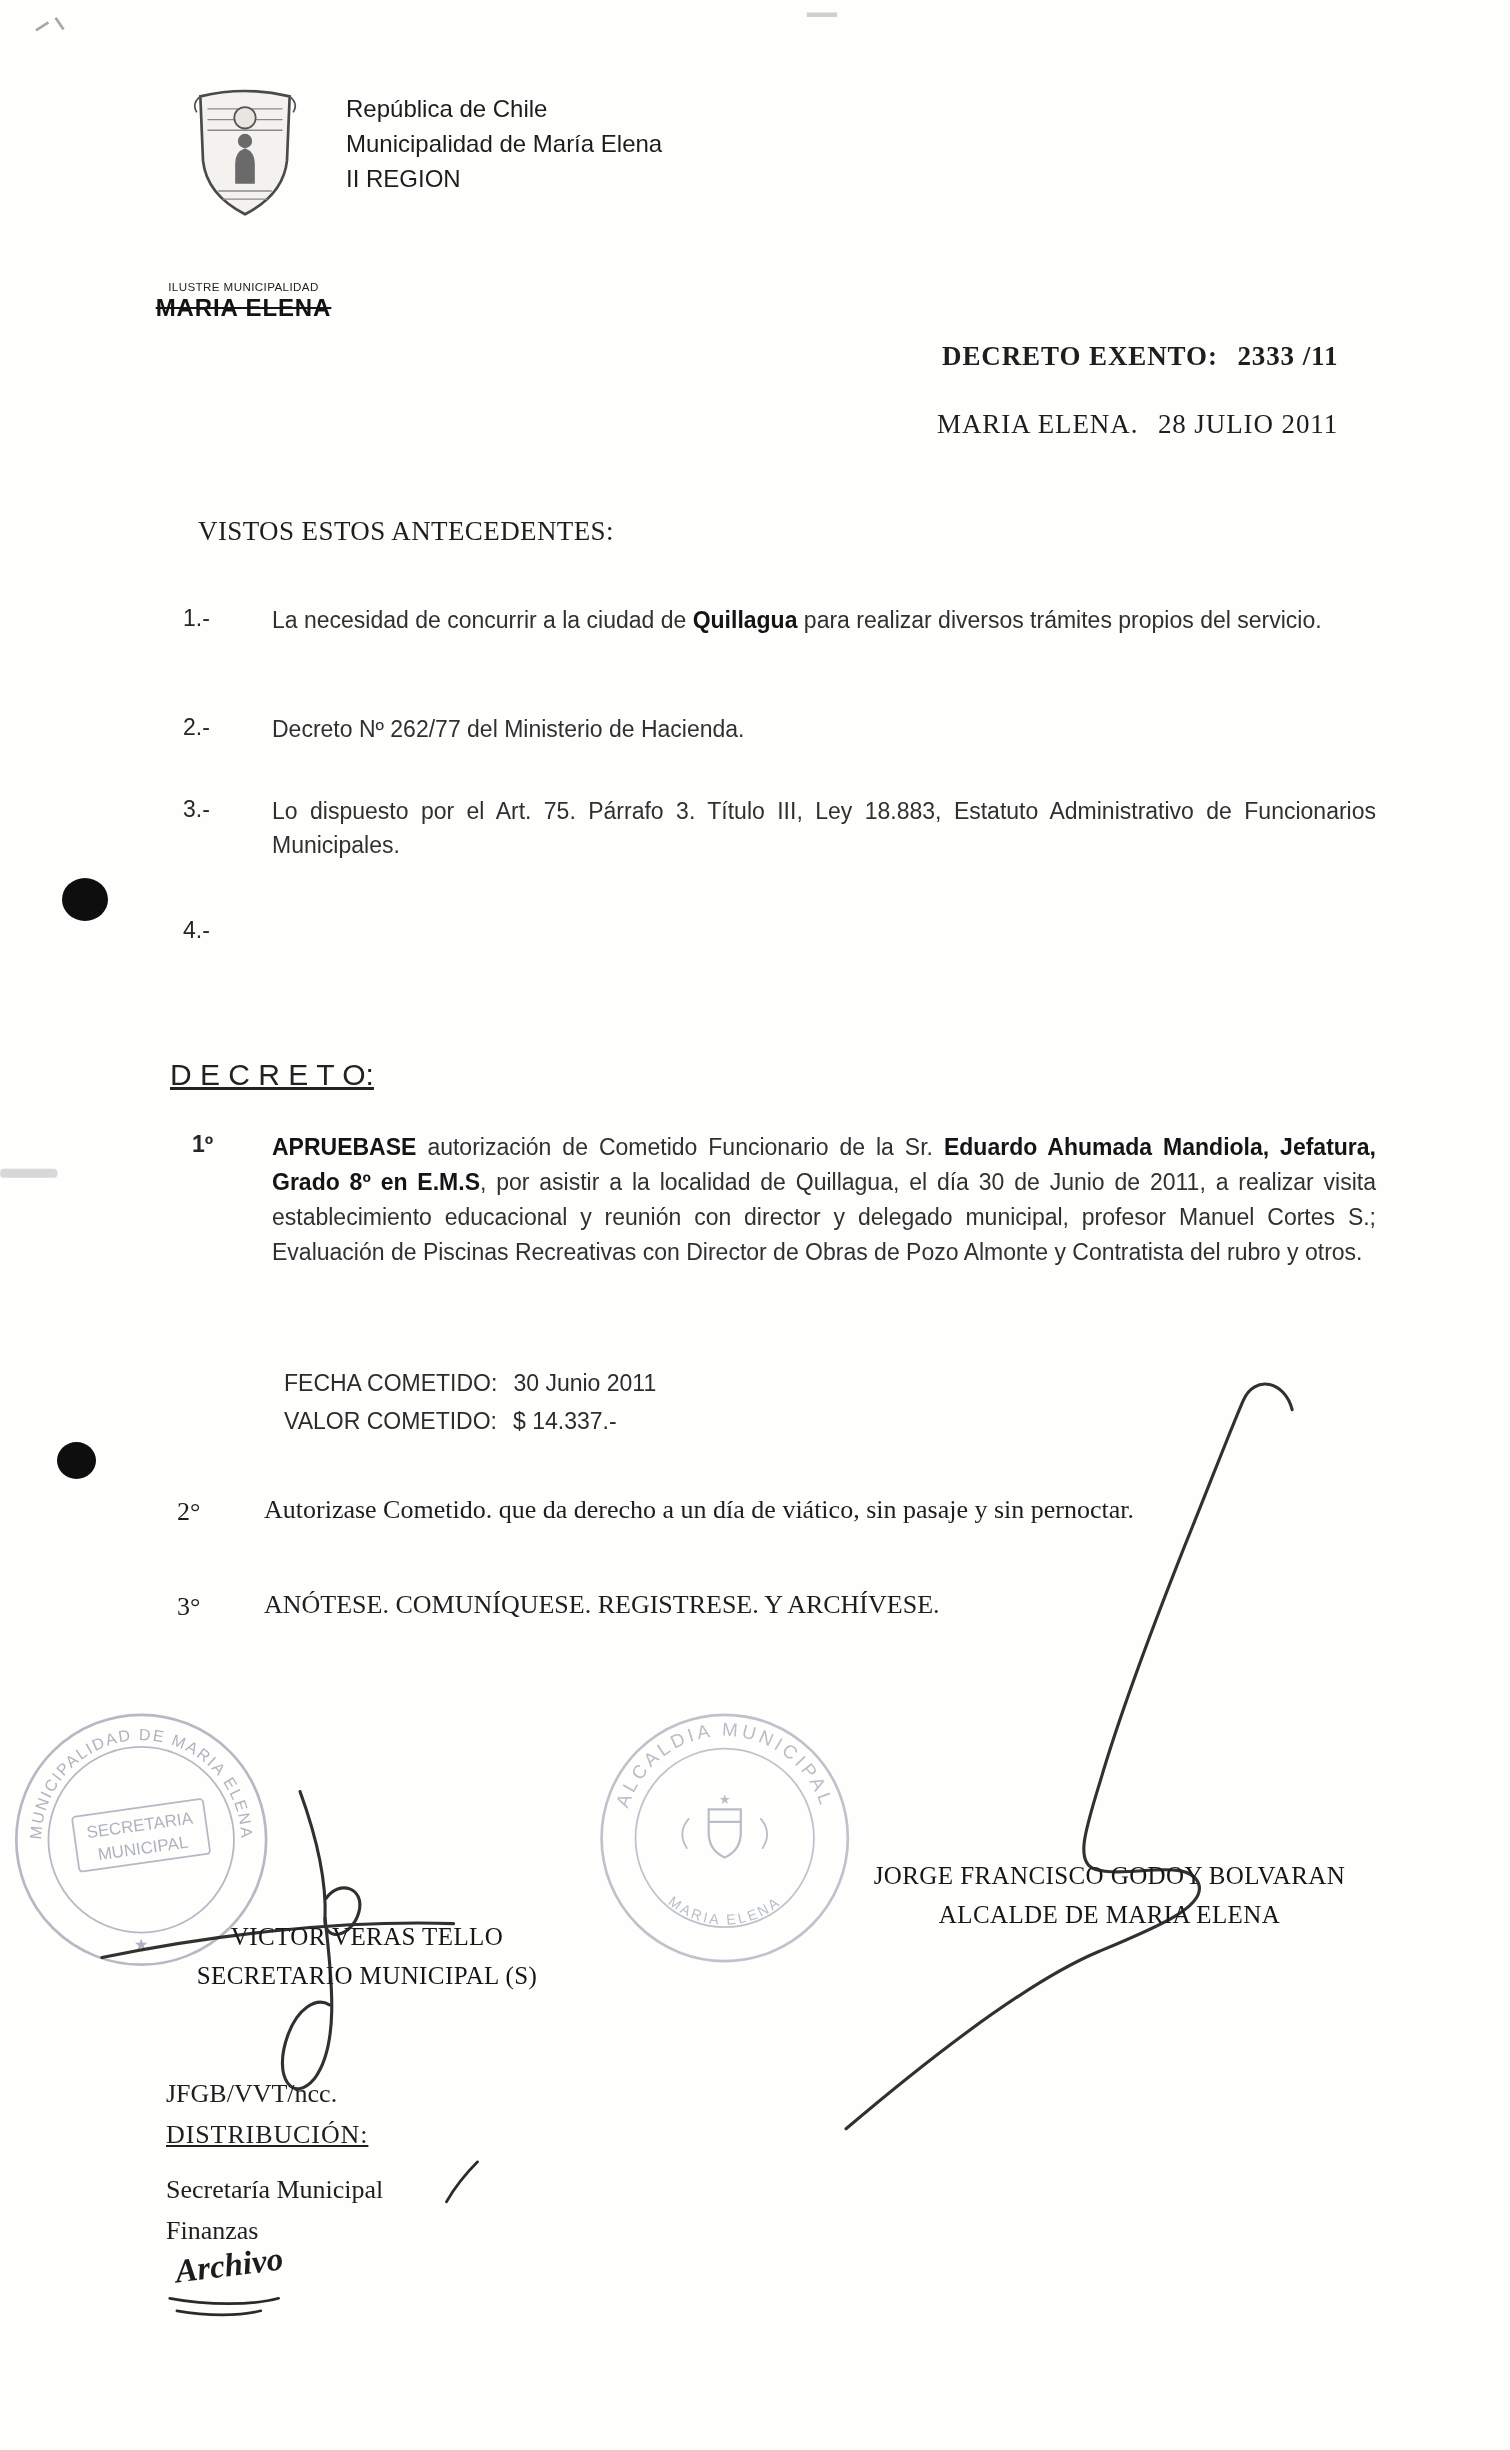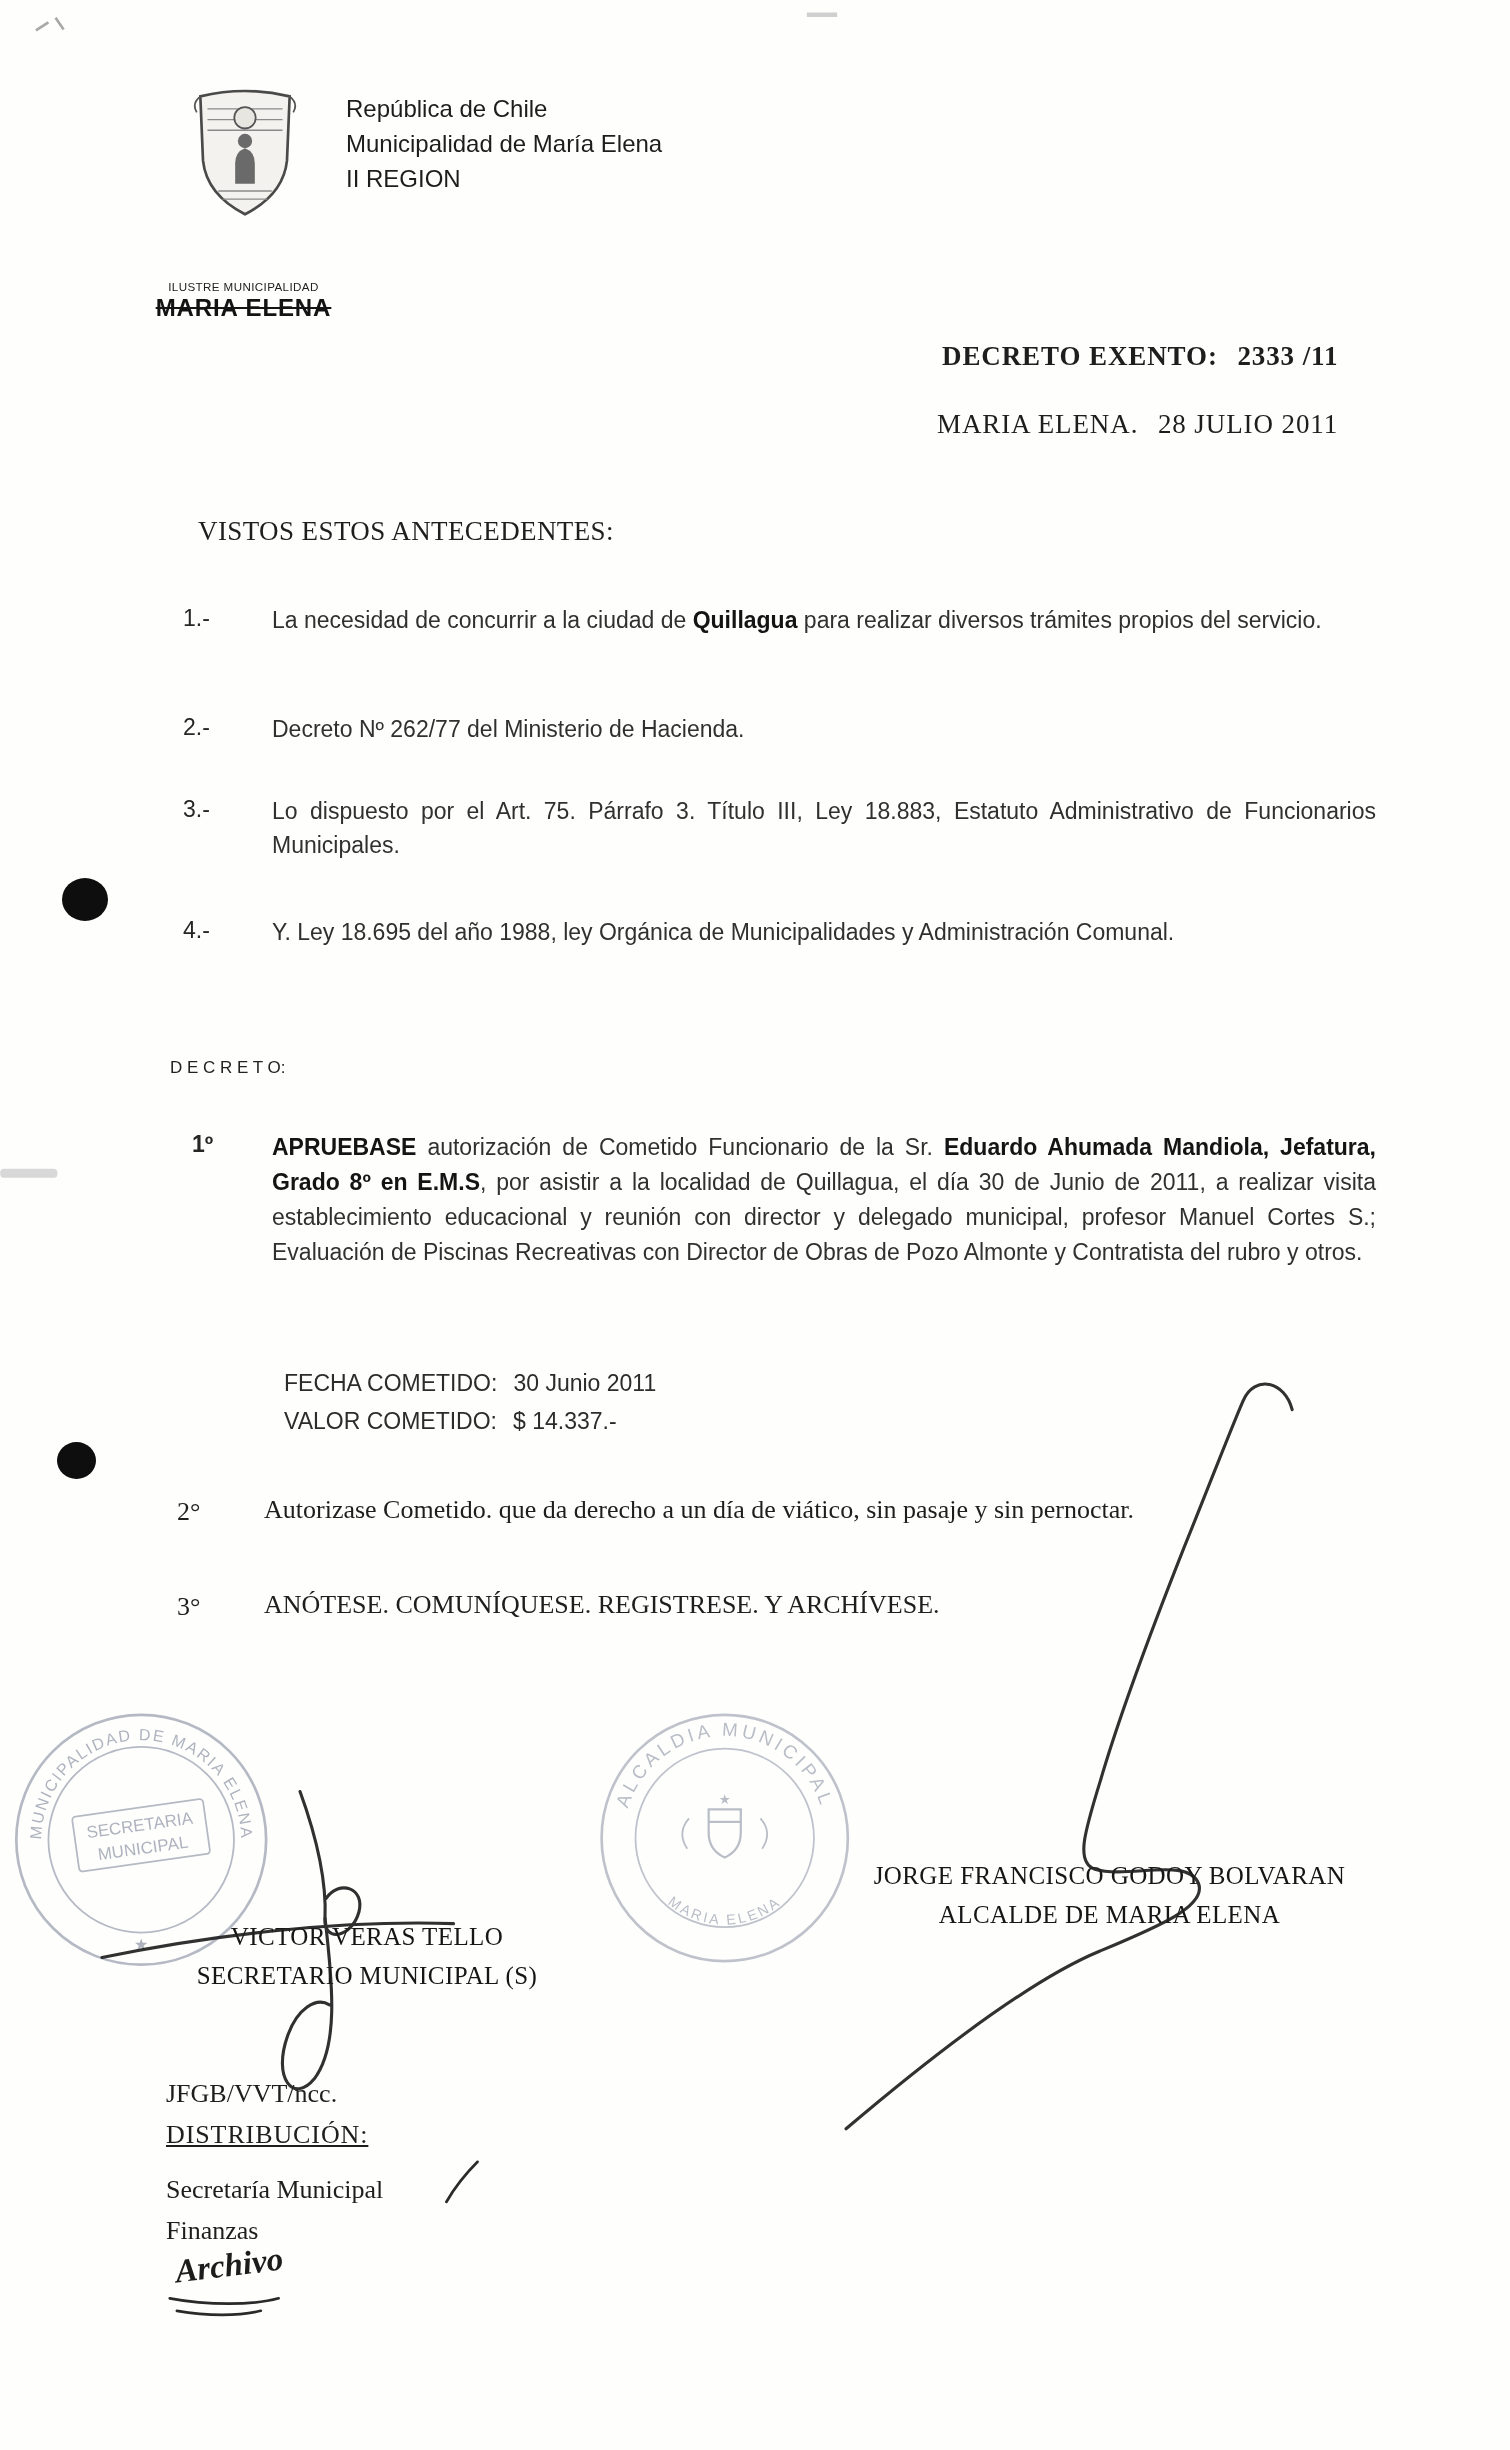--- a/index.html
+++ b/index.html
@@ -27,21 +27,21 @@
   .decree-no .gap, .place-date .gap { margin-left:19.6px; }
   .place-date { left:937px; top:409px; font-size:27px; letter-spacing:0.9px; }
 
   .vistos { left:198px; top:516px; font-size:27px; letter-spacing:0.4px; }
 
   .num { left:183px; width:71px; font-size:23px; color:#262626; }
   .txt { left:272px; width:1104px; font-size:23px; line-height:34px;
     text-align:justify; color:#303030; }
   .txt b, .num b { color:#141414;margin-top:8px; }
 
-  .decreto-heading { left:170px; top:1058px; font-size:17px; color:#222; }
+  .decreto-heading { left:170px; top:1058px; font-size:30px; color:#222;text-decoration:underline; }
 
   .pair { font-size:23px; color:#2c2c2c; }
   .pair .val { margin-left:16px; }
 
   .snum { font-size:26px; }
   .stxt { font-size:26px; }
 
   .sig-block { text-align:center; font-family:"Liberation Serif", serif;
     font-size:25px; line-height:39px; color:#161616; letter-spacing:0.4px; }
   .sig-left  { left:153px; top:1917px; width:428px; }
@@ -98,21 +98,20 @@
     <span>La necesidad de concurrir a la ciudad de </span><b>Quillagua</b><span> para realizar diversos trámites propios del servicio.</span>
   </div>
 
   <div class="abs num" style="top:714px">2.-</div>
   <div class="abs txt" style="top:712px;text-align:left">Decreto Nº 262/77 del Ministerio de Hacienda.</div>
 
   <div class="abs num" style="top:796px">3.-</div>
   <div class="abs txt" style="top:794px">Lo dispuesto por el Art. 75. Párrafo 3. Título III, Ley 18.883, Estatuto Administrativo de Funcionarios Municipales.</div>
 
   <div class="abs num" style="top:917px">4.-</div>
-  <div class="abs txt" style="top:915px;text-align:left">Y. Ley 18.695 del año 1988, ley Orgánica de Municipalidades y Administración Comunal.</div>
 
   <div class="abs decreto-heading">D E C R E T O:</div>
 
   <div class="abs num" style="top:1131px;left:192px;font-weight:bold">1º</div>
   <div class="abs txt" style="top:1130px;line-height:35px">
     <b>APRUEBASE</b><span> autorización de Cometido Funcionario de la Sr. </span><b>Eduardo Ahumada Mandiola, Jefatura, Grado 8º en E.M.S</b><span>, por asistir a la localidad de Quillagua, el día 30 de Junio de 2011, a realizar visita establecimiento educacional y reunión con director y delegado municipal, profesor Manuel Cortes S.; Evaluación de Piscinas Recreativas con Director de Obras de Pozo Almonte y Contratista del rubro y otros.</span>
   </div>
 
   <div class="abs pair" style="left:284px;top:1370px">
     <span>FECHA COMETIDO:</span><span class="val">30 Junio 2011</span>

